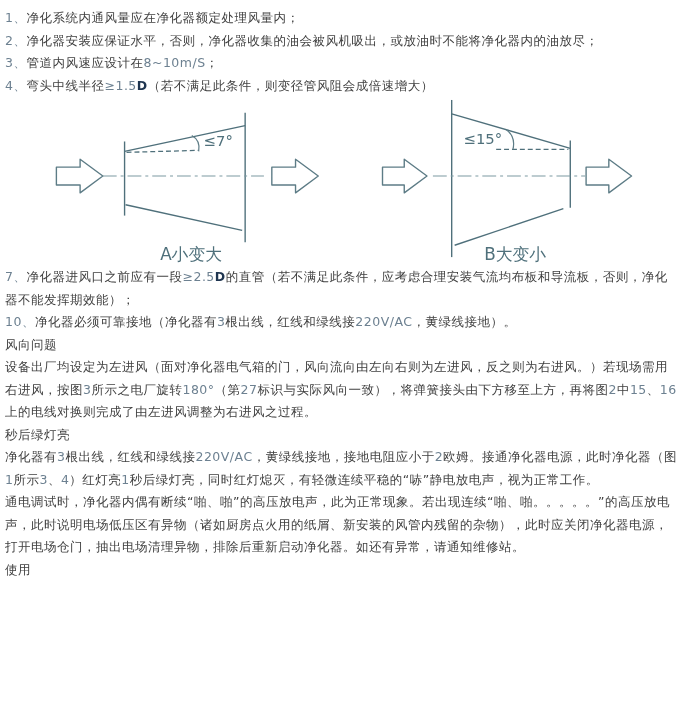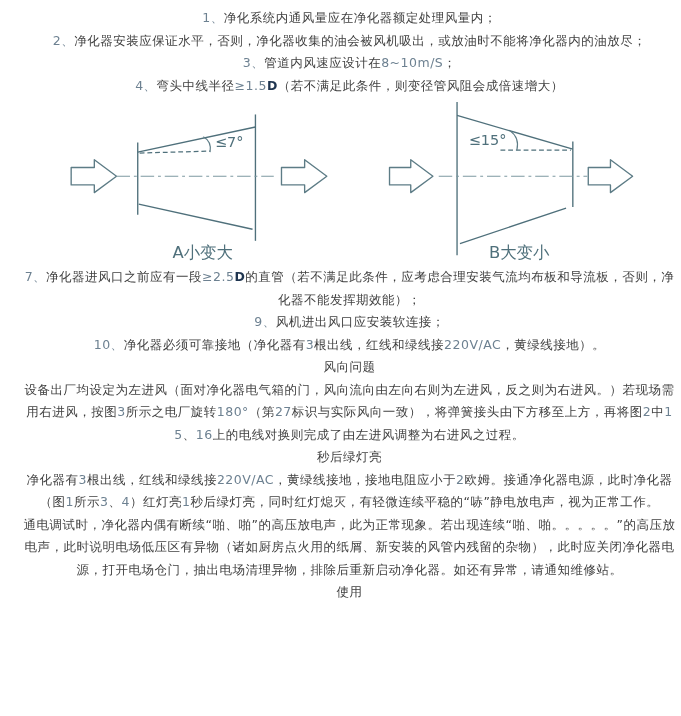--- a/index.html
+++ b/index.html
@@ -1,20 +1,20 @@
 <!DOCTYPE html>
 <html><head>
 <meta charset="utf-8">
 <style>
   html,body{margin:0;padding:0;background:#ffffff;}
   body{
     width:681px;height:716px;overflow:hidden;
     font-family:"DejaVu Sans","Liberation Sans",sans-serif;
   }
-  .doc{padding:7px 3px 0 21px;text-align:center;}
+  .doc{padding:7px 3px 0 5px;}
   p.line{
     margin:0;font-size:12.5px;line-height:22.5px;color:#3f3f3f;
     letter-spacing:0.5px;word-break:break-all;
   }
   .seg-cn{color:#3f3f3f;}
   .seg-num{color:#6d8191;}
   .seg-d{color:#1f3550;font-weight:bold;}
   .diagrams{
     display:flex;flex-direction:row;align-items:flex-start;
     height:167px;margin:1px 0 1px 0;
@@ -67,21 +67,20 @@
       <text class="dg-label" x="124" y="46">≤15°</text>
       <line class="dg-center" x1="93" y1="78" x2="247" y2="78"></line>
       <polygon class="dg-arrow" points="248,69 271,69 271,61 294,78 271,95 271,87 248,87"></polygon>
       <text class="dg-caption" x="145" y="163">B大变小</text>
     </svg>
 
   </div>
 
   <div id="text-bottom">
       <p class="line"><span class="seg-num">7、</span><span class="seg-cn">净化器进风口之前应有一段</span><span class="seg-num">≥2.5</span><span class="seg-d">D</span><span class="seg-cn">的直管（若不满足此条件，应考虑合理安装气流均布板和导流板，否则，净化器不能发挥期效能）；</span></p>
-      <p class="line"><span class="seg-num">9、</span><span class="seg-cn">风机进出风口应安装软连接；</span></p>
       <p class="line"><span class="seg-num">10、</span><span class="seg-cn">净化器必须可靠接地（净化器有</span><span class="seg-num">3</span><span class="seg-cn">根出线，红线和绿线接</span><span class="seg-num">220V/AC</span><span class="seg-cn">，黄绿线接地）。</span></p>
       <p class="line"><span class="seg-cn">风向问题</span></p>
       <p class="line"><span class="seg-cn">设备出厂均设定为左进风（面对净化器电气箱的门，风向流向由左向右则为左进风，反之则为右进风。）若现场需用右进风，按图</span><span class="seg-num">3</span><span class="seg-cn">所示之电厂旋转</span><span class="seg-num">180°</span><span class="seg-cn">（第</span><span class="seg-num">27</span><span class="seg-cn">标识与实际风向一致），将弹簧接头由下方移至上方，再将图</span><span class="seg-num">2</span><span class="seg-cn">中</span><span class="seg-num">15</span><span class="seg-cn">、</span><span class="seg-num">16</span><span class="seg-cn">上的电线对换则完成了由左进风调整为右进风之过程。</span></p>
       <p class="line"><span class="seg-cn">秒后绿灯亮</span></p>
       <p class="line"><span class="seg-cn">净化器有</span><span class="seg-num">3</span><span class="seg-cn">根出线，红线和绿线接</span><span class="seg-num">220V/AC</span><span class="seg-cn">，黄绿线接地，接地电阻应小于</span><span class="seg-num">2</span><span class="seg-cn">欧姆。接通净化器电源，此时净化器（图</span><span class="seg-num">1</span><span class="seg-cn">所示</span><span class="seg-num">3</span><span class="seg-cn">、</span><span class="seg-num">4</span><span class="seg-cn">）红灯亮</span><span class="seg-num">1</span><span class="seg-cn">秒后绿灯亮，同时红灯熄灭，有轻微连续平稳的“哧”静电放电声，视为正常工作。</span></p>
       <p class="line"><span class="seg-cn">通电调试时，净化器内偶有断续“啪、啪”的高压放电声，此为正常现象。若出现连续“啪、啪。。。。。”的高压放电声，此时说明电场低压区有异物（诸如厨房点火用的纸屑、新安装的风管内残留的杂物），此时应关闭净化器电源，打开电场仓门，抽出电场清理异物，排除后重新启动净化器。如还有异常，请通知维修站。</span></p>
       <p class="line"><span class="seg-cn">使用</span></p>
     </div>
 
 </div>

